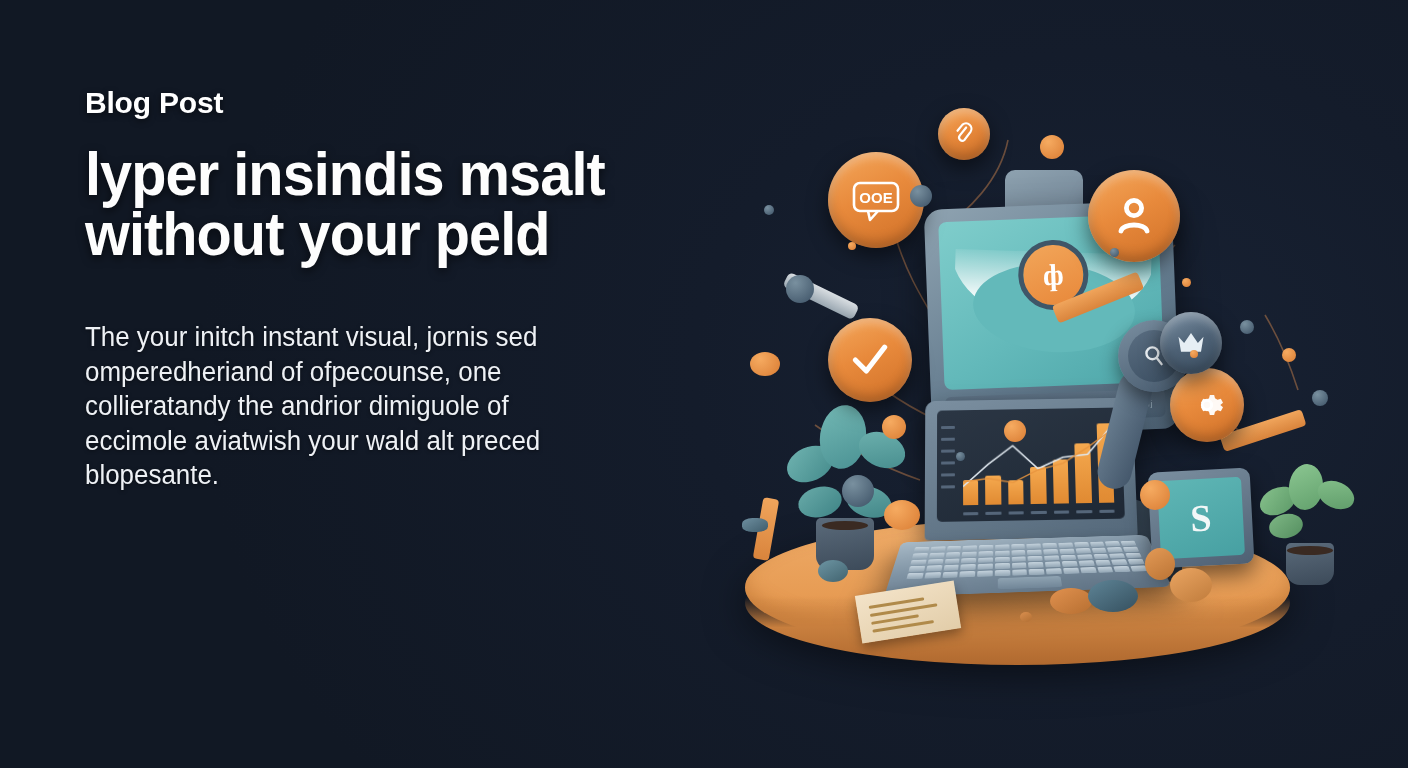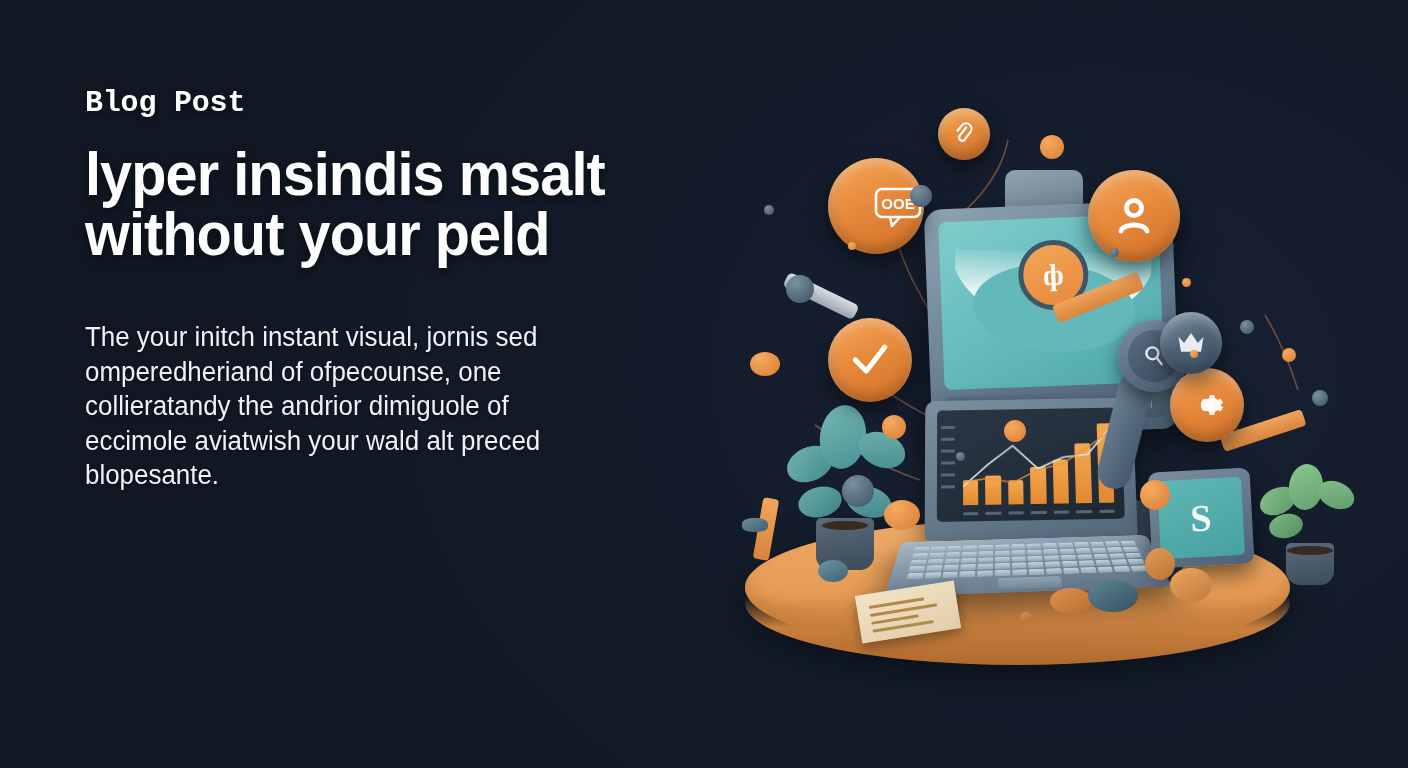--- a/index.html
+++ b/index.html
@@ -19,21 +19,21 @@
     overflow:hidden;
   }
 
   
   .left-panel {
     position:absolute;
     left:85px; top:88px;
     width:560px;
   }
   .eyebrow {
-    font-family:Liberation Mono, monospace;
+    font-family:Liberation Sans, sans-serif;
     font-weight:700;
     font-size:30px;
     letter-spacing:-0.2px;
     color:#ffffff;
     line-height:1;
     text-shadow:0 2px 6px rgba(0,0,0,0.55);
   }
   .headline {
     margin-top:26px;
     font-family:"Liberation Sans Narrow","Liberation Sans", sans-serif;
@@ -524,21 +524,21 @@
     </div>
 
     <div class="blob" style="left:98px; top:540px; width:30px; height:22px; background:linear-gradient(150deg,#6d95a3,#41636f);"></div>
     <div class="blob" style="left:300px; top:592px; width:12px; height:10px; background:linear-gradient(150deg,#d98f4f,#b16f33);"></div>
     <div class="blob" style="left:330px; top:568px; width:42px; height:26px; background:linear-gradient(150deg,#e0914f,#b76f31);"></div>
     <div class="blob" style="left:368px; top:560px; width:50px; height:32px; background:linear-gradient(150deg,#5e8496,#35505f);"></div>
     <div class="blob" style="left:425px; top:528px; width:30px; height:32px; background:linear-gradient(150deg,#e39a56,#bb7435);"></div>
     <div class="blob" style="left:450px; top:548px; width:42px; height:34px; background:linear-gradient(150deg,#eaa562,#c07c3c);"></div>
     <div class="blob" style="left:22px; top:498px; width:26px; height:14px; background:linear-gradient(150deg,#6e8fa0,#3f5c6b); border-radius:40%;"></div>
 
-    <div class="badge orange" style="left:108px; top:138px; width:96px; height:96px;justify-content:flex-end;">
+    <div class="badge orange" style="left:108px; top:132px; width:96px; height:96px;">
       <svg width="52" height="44" viewBox="0 0 52 44">
         <rect x="4" y="5" width="44" height="28" rx="6" fill="none" stroke="#fff" stroke-width="2.6"></rect>
         <path d="M18 33 L20 42 L28 33" fill="none" stroke="#fff" stroke-width="2.6" stroke-linejoin="round"></path>
         <text x="26" y="25" text-anchor="middle" fill="#fff" font-size="15" font-family="Liberation Sans, sans-serif" font-weight="700">OOE</text>
       </svg>
     </div>
 
     <div class="badge orange" style="left:108px; top:298px; width:84px; height:84px;">
       <svg width="44" height="44" viewBox="0 0 24 24" fill="none" stroke="#fff" stroke-width="2.8" stroke-linecap="round" stroke-linejoin="round">
         <path d="M4 12 L10 18 L20 5"></path>

